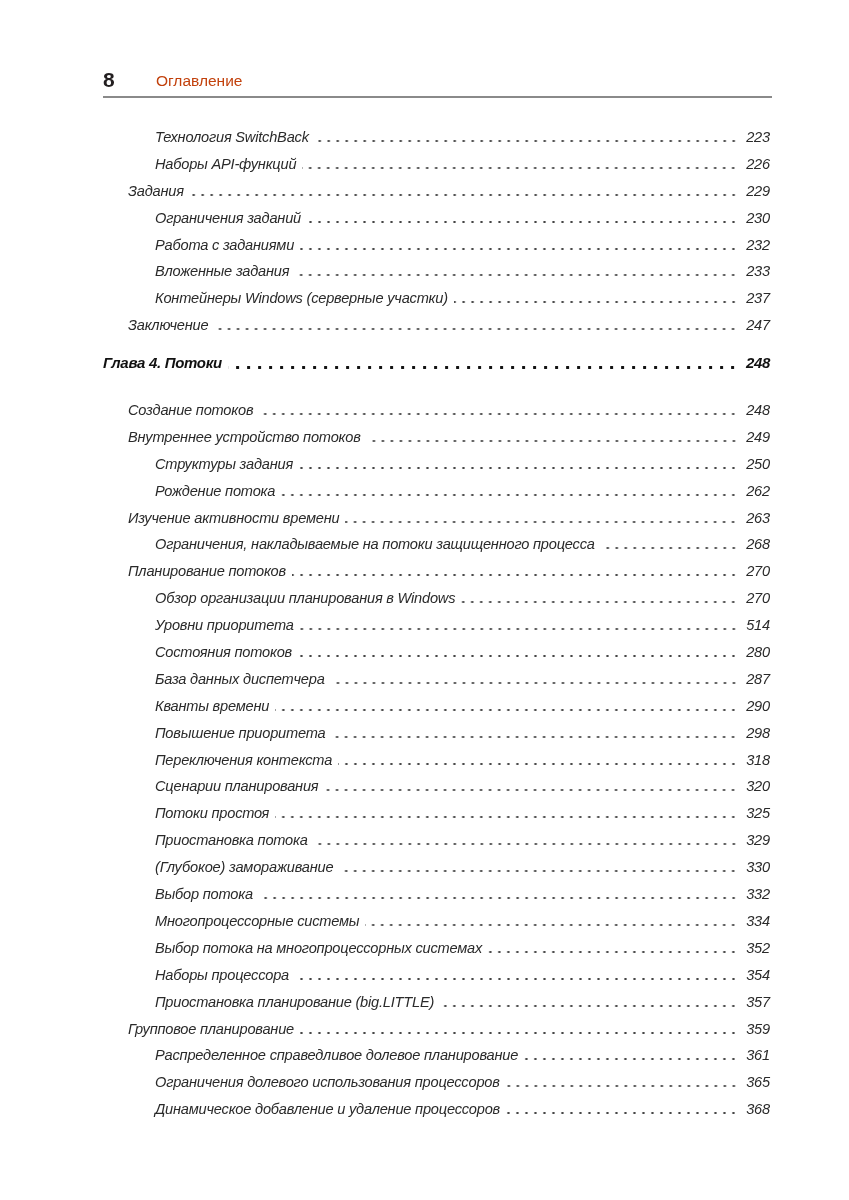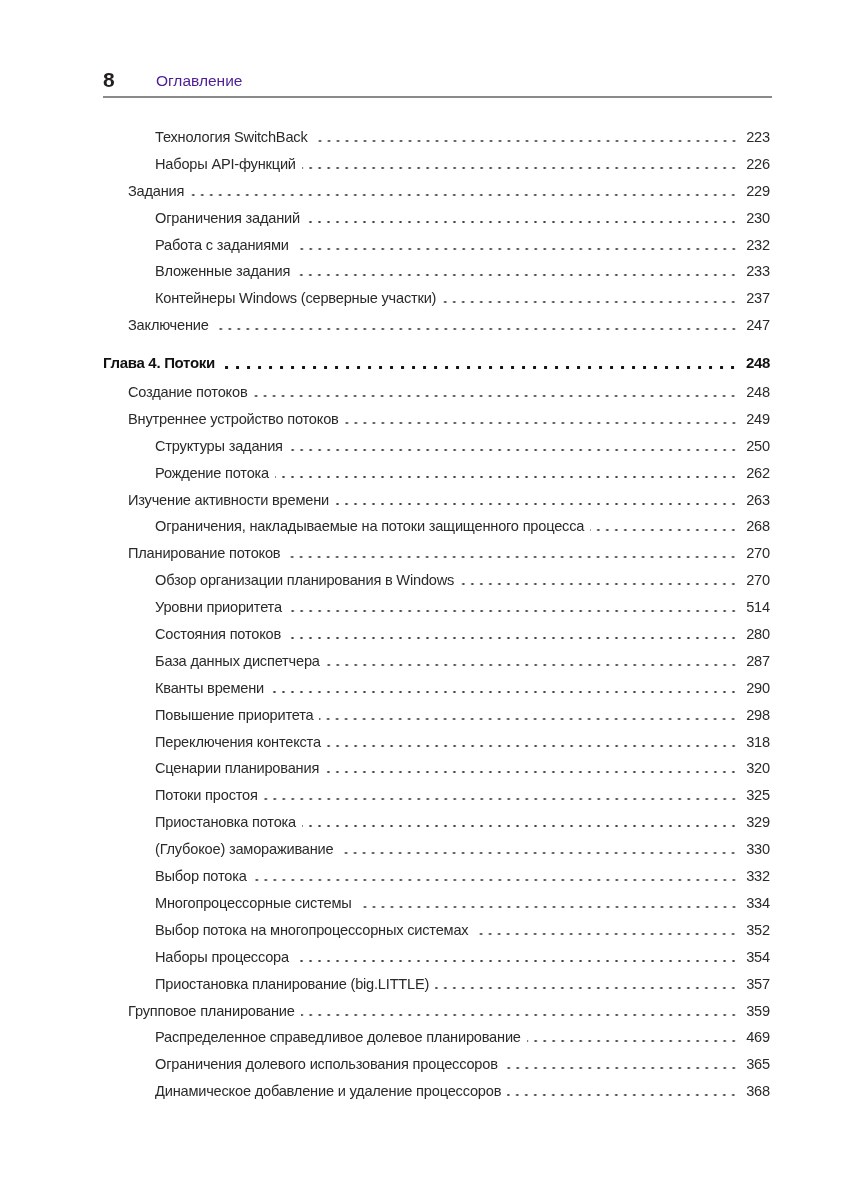--- a/index.html
+++ b/index.html
@@ -8,32 +8,32 @@
     font-family: "Liberation Sans", sans-serif; color: #231f20;
   }
   .header {
     position: absolute; left: 103px; top: 68px; width: 669px; height: 28px;
     border-bottom: 2px solid #8a8a8a;
   }
   .page-num {
     position: absolute; left: 0; top: 0; font-size: 21px; font-weight: bold; line-height: 24px;
   }
   .running-title {
-    position: absolute; left: 53px; top: 3px; font-size: 15.5px; line-height: 20px; color: #4c1d95;
+    position: absolute; left: 53px; top: 3px; font-size: 15.5px; line-height: 20px; color: #c2410c;
   }
   .toc {
     position: absolute; left: 103px; top: 124px; width: 669px;
   }
   .entry {
     display: flex; align-items: baseline; height: 26.9px; font-size: 14.6px; line-height: 26.9px;
-    letter-spacing: -0.2px; color: #2a2a2a;
+    letter-spacing: -0.2px; color: #2a2a2a; font-style: italic;
   }
   .entry.lvl1 { padding-left: 25px; }
   .entry.lvl2 { padding-left: 52px; }
-  .entry.lvl0 { font-weight: bold; font-size: 15px; color: #111; margin-top: 11px; margin-bottom: 2px; letter-spacing: -0.3px; }
+  .entry.lvl0 { font-weight: bold; font-size: 15px; color: #111; margin-top: 11px; margin-bottom: 20px; letter-spacing: -0.3px; }
   .entry .title { white-space: nowrap; }
   .entry .leader {
     flex: 1; overflow: hidden; white-space: nowrap; margin: 0 6px; letter-spacing: 0;
     background-image: radial-gradient(circle, #444 1px, transparent 1.3px);
     background-size: 9px 4px; background-repeat: repeat-x; background-position: right 0 bottom 7px;
     height: 26px; align-self: stretch;
   }
   .entry.lvl0 .leader {
     background-image: radial-gradient(circle, #111 1.4px, transparent 1.7px);
     background-size: 11px 5px; background-position: right 0 bottom 6px;
@@ -210,21 +210,21 @@
       <span class="pg">357</span>
     </div>
     <div class="entry lvl1">
       <span class="title">Групповое планирование</span>
       <span class="leader"></span>
       <span class="pg">359</span>
     </div>
     <div class="entry lvl2">
       <span class="title">Распределенное справедливое долевое планирование</span>
       <span class="leader"></span>
-      <span class="pg">469</span>
+      <span class="pg">361</span>
     </div>
     <div class="entry lvl2">
       <span class="title">Ограничения долевого использования процессоров</span>
       <span class="leader"></span>
       <span class="pg">365</span>
     </div>
     <div class="entry lvl2">
       <span class="title">Динамическое добавление и удаление процессоров</span>
       <span class="leader"></span>
       <span class="pg">368</span>

